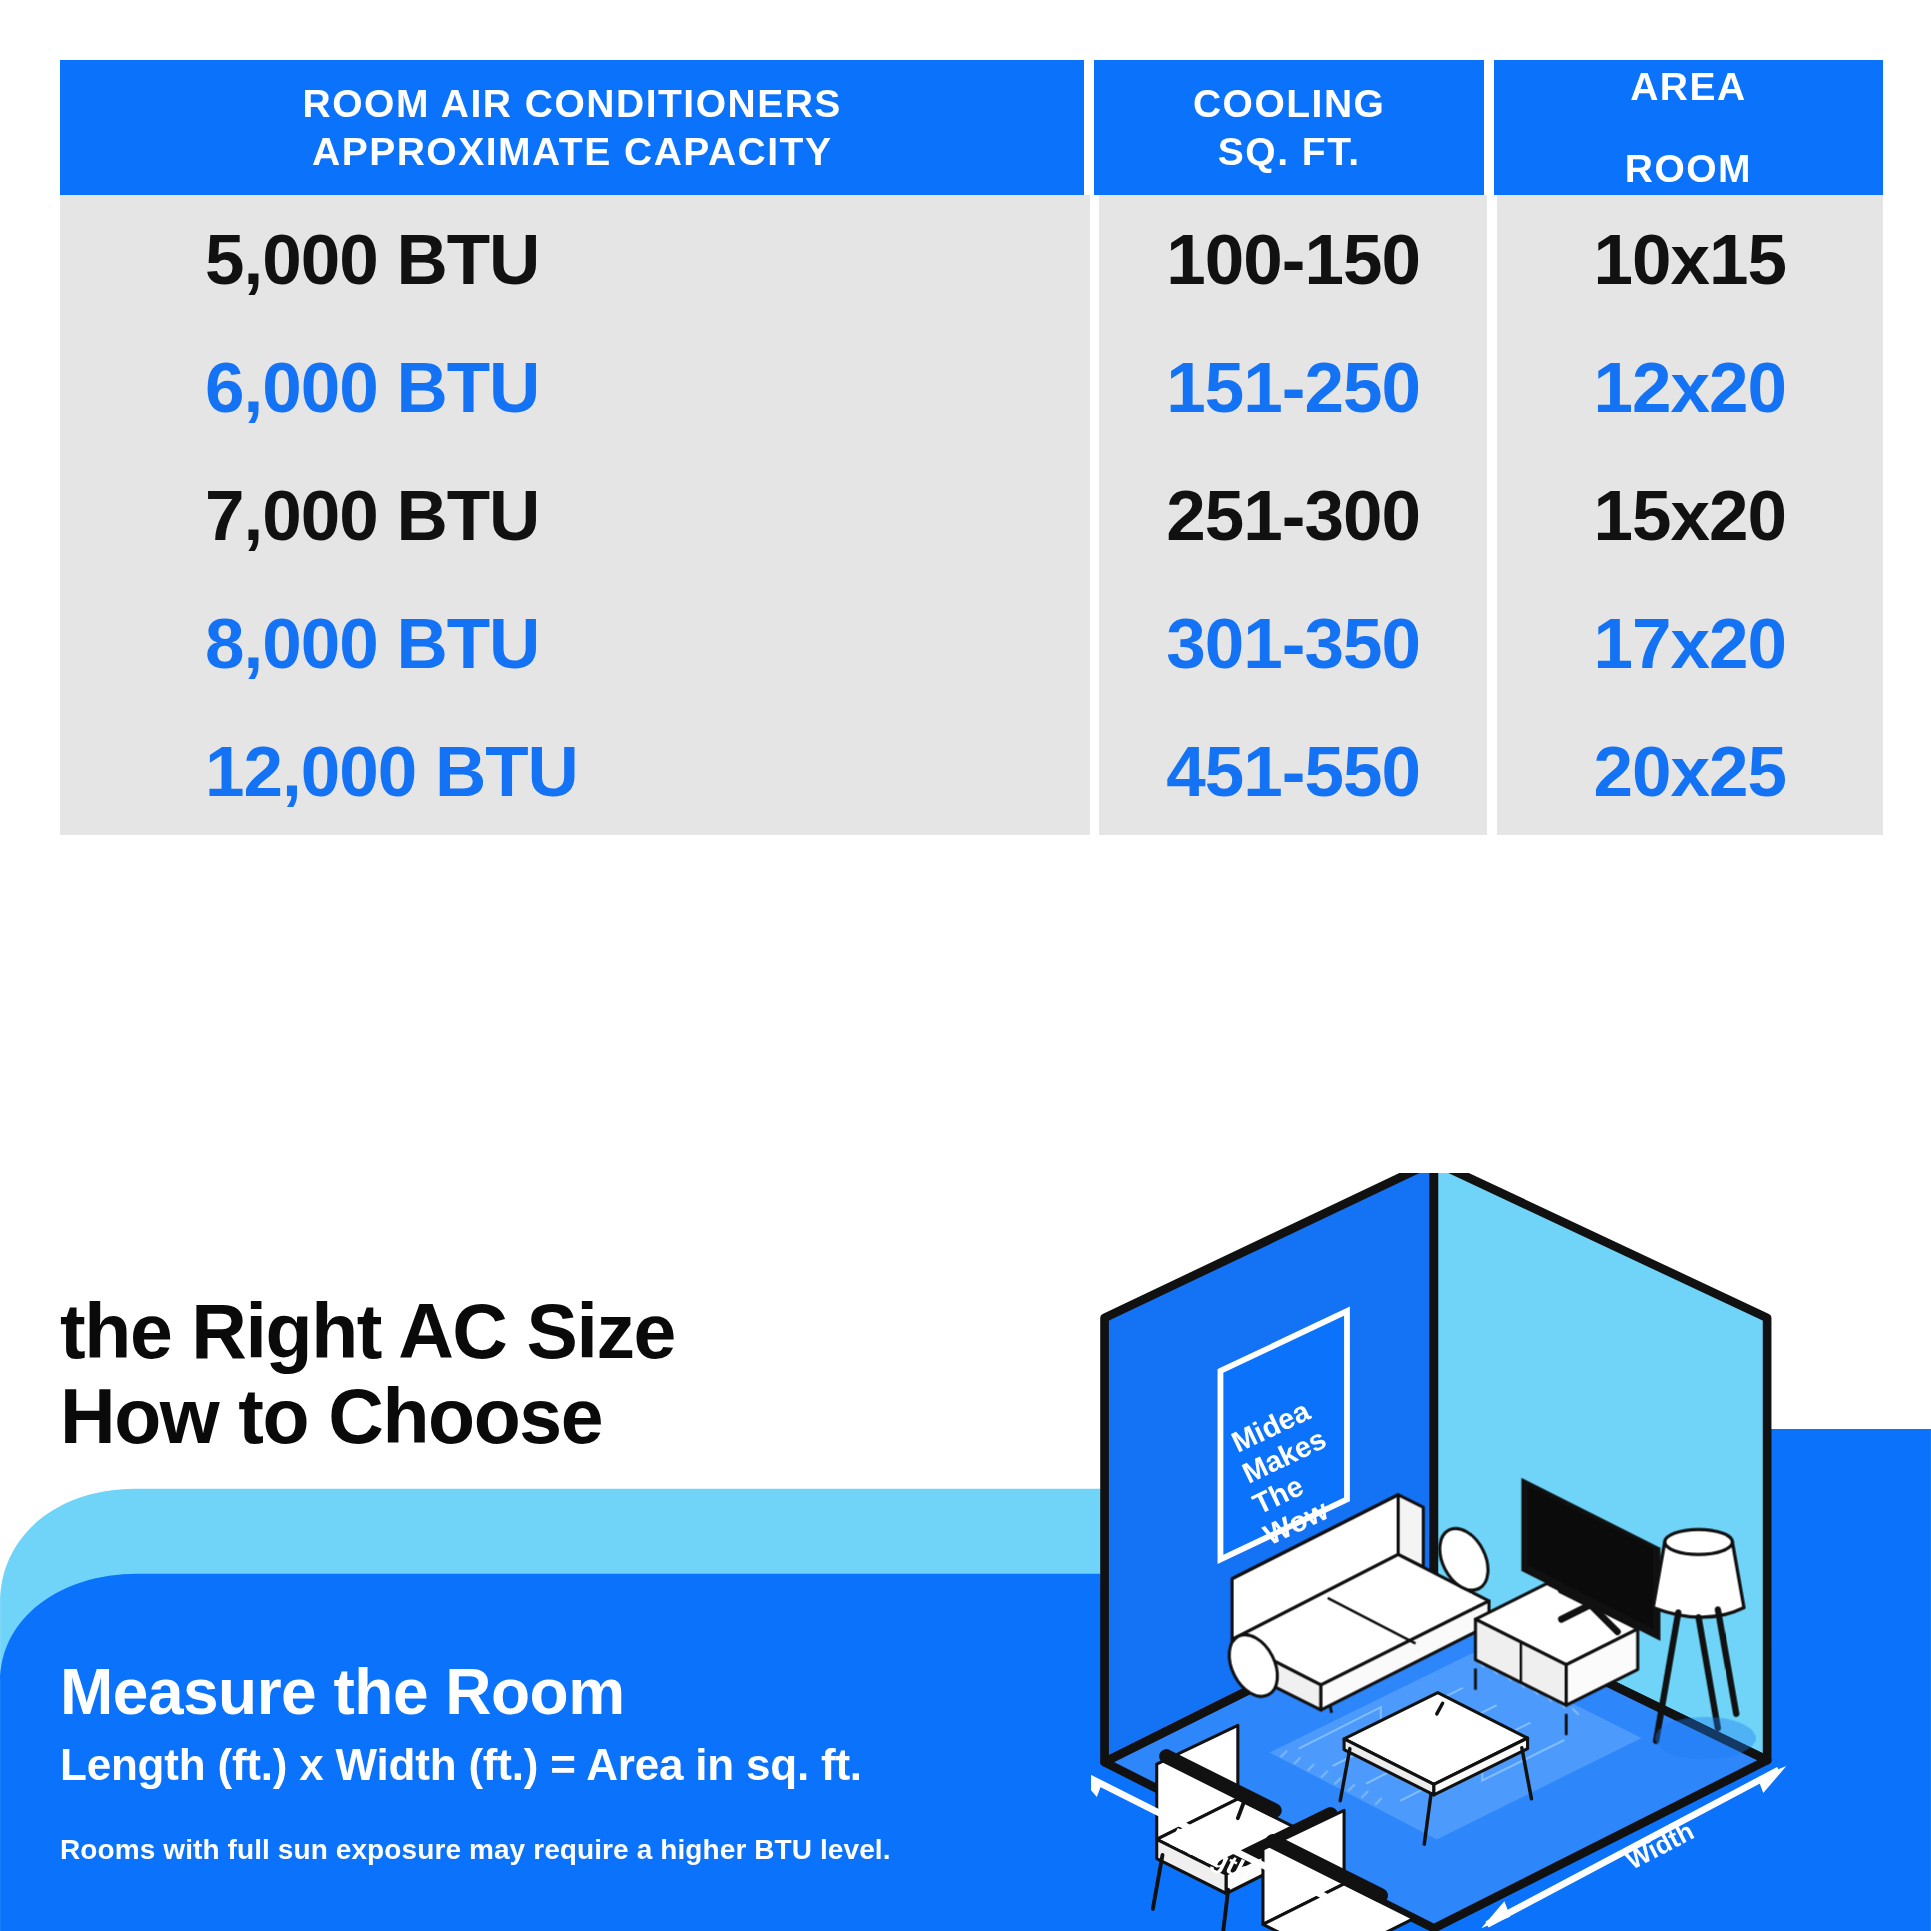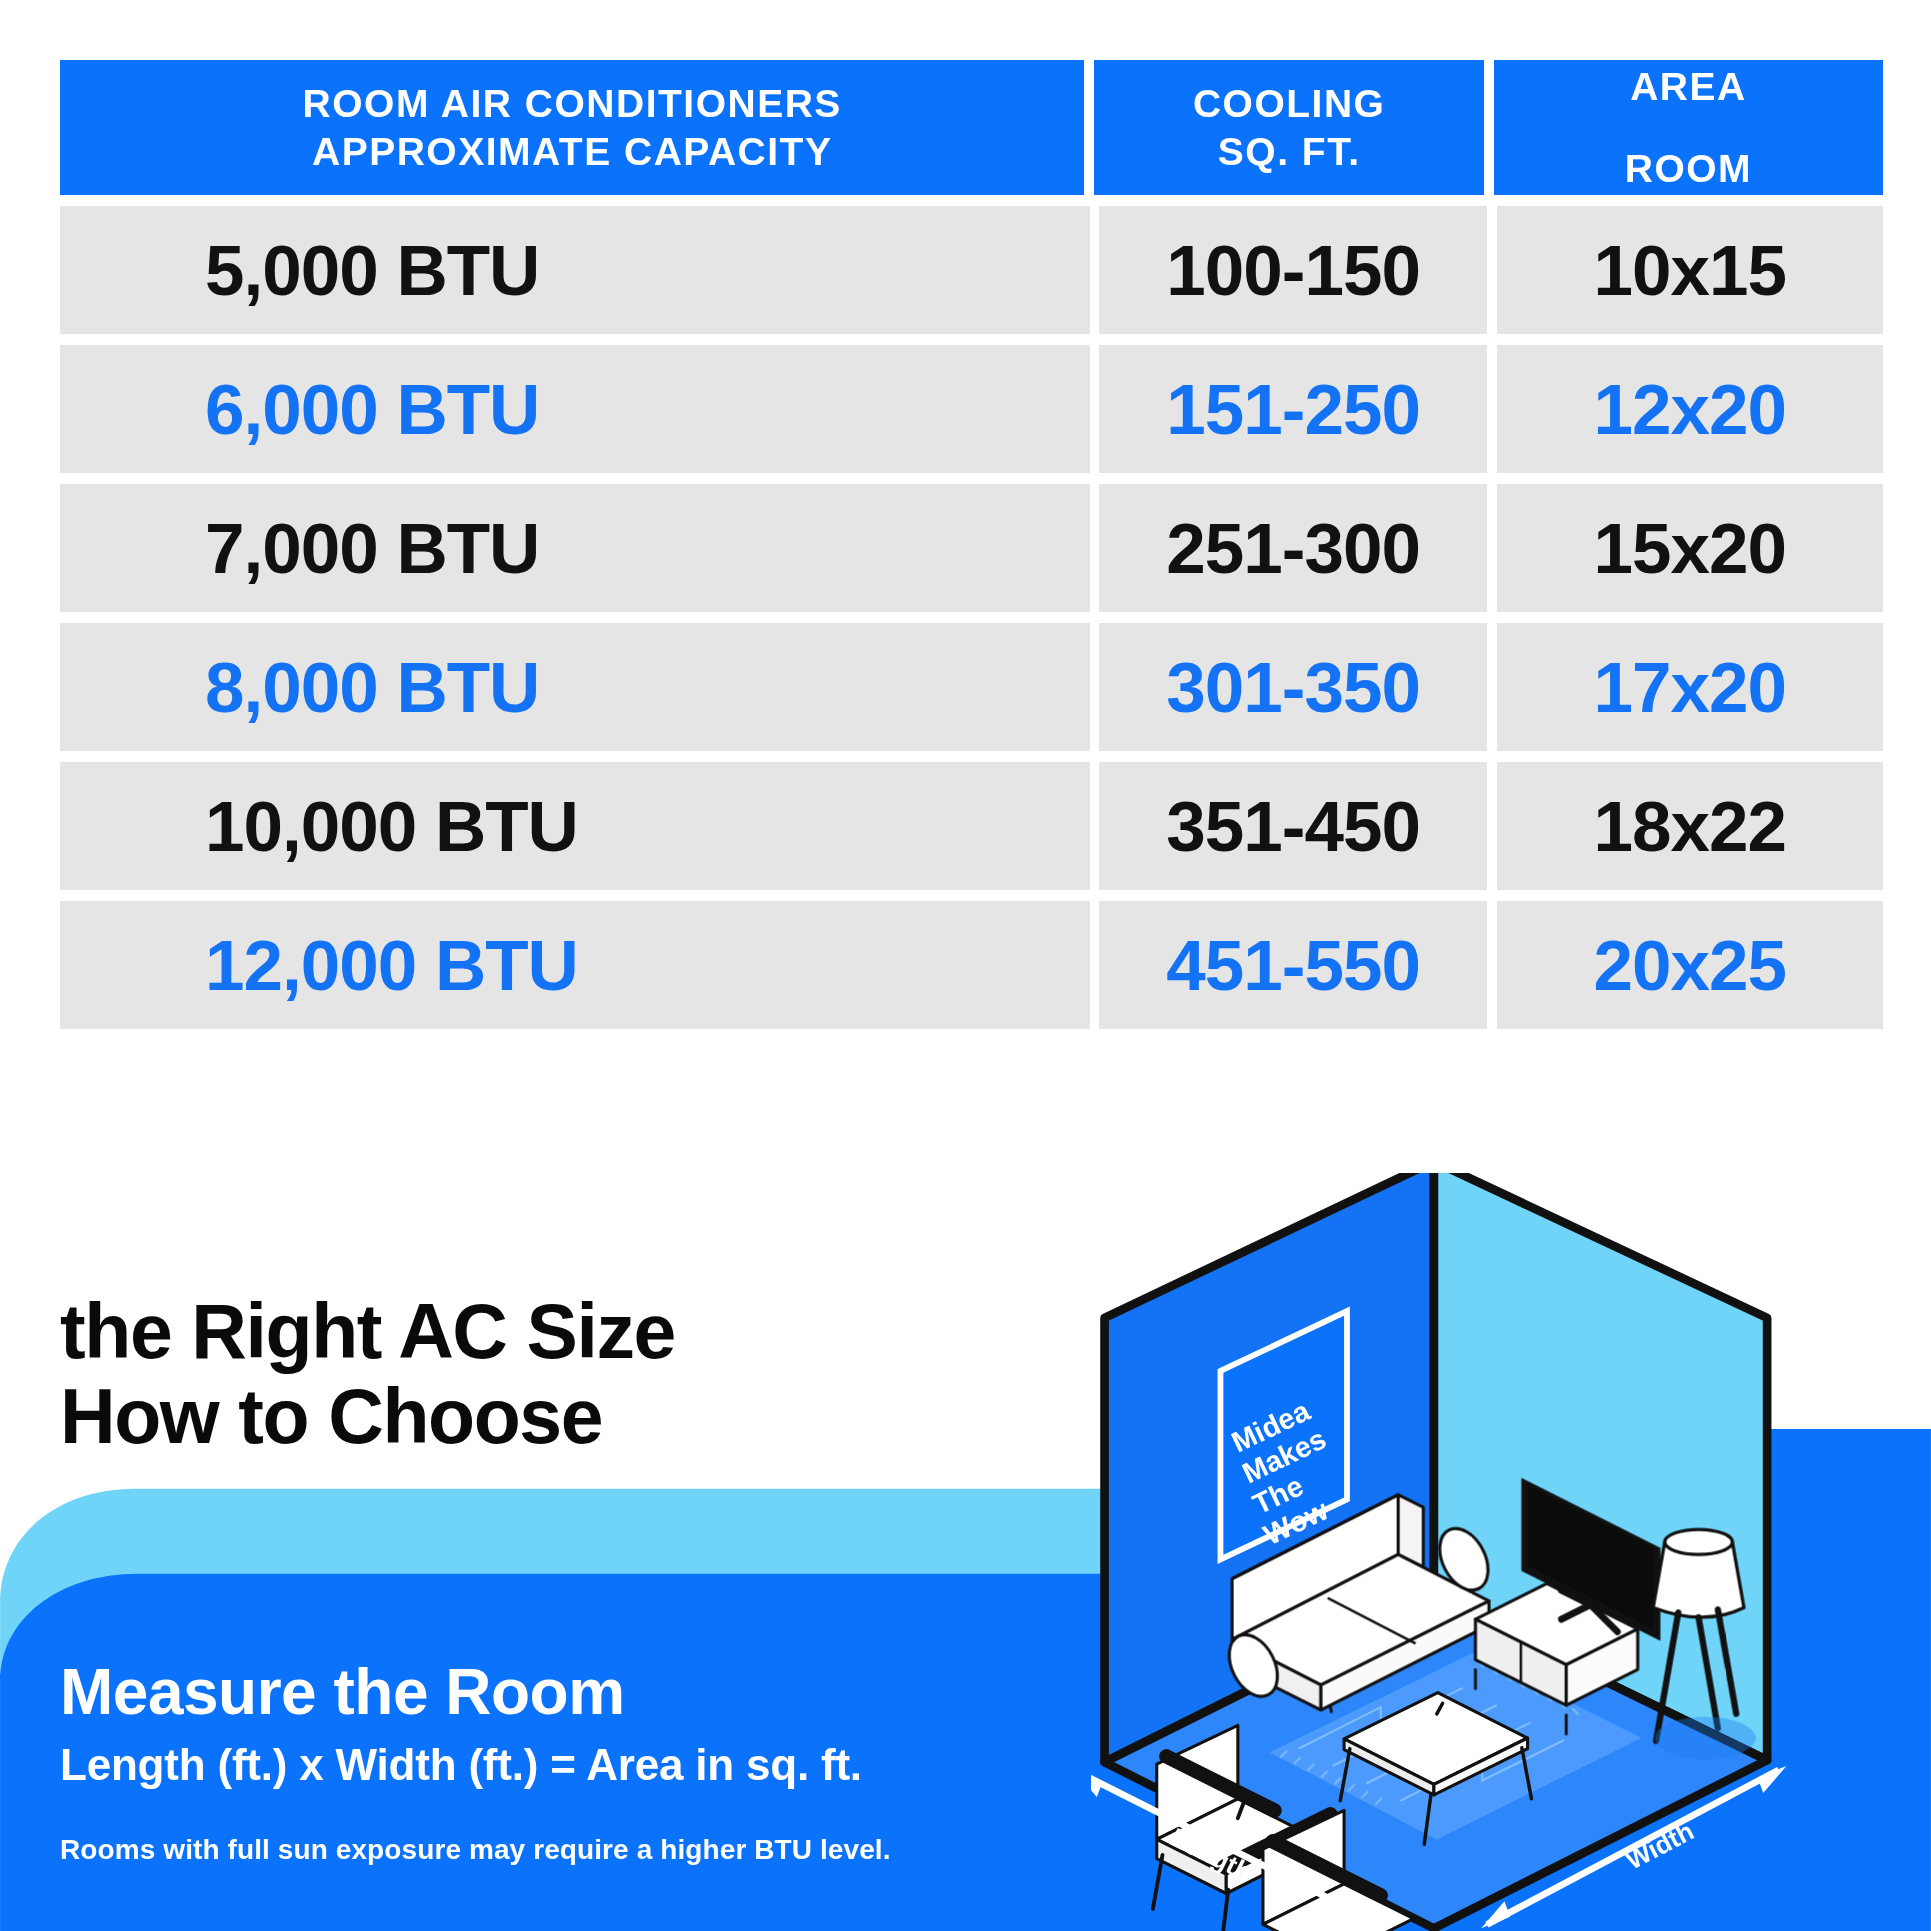--- a/index.html
+++ b/index.html
@@ -11,21 +11,21 @@
   }
   #root { position: relative; width: 1931px; height: 1931px; background:#fff; overflow:hidden; }
 
   
   .wave-layer { position:absolute; left:0; top:1429px; width:1931px; height:502px; z-index:1; }
   .wave-layer svg { display:block; }
 
   
   .table { position:absolute; left:60px; top:60px; width:1823px; z-index:4; }
   .trow { display:flex; gap:9.7px; }
-  .trow + .trow { margin-top:11px; }
+  .trow + .trow { margin-top:0; }
   .c1 { width:1111px; }
   .c2 { width:423px; }
   .c3 { width:422px;gap:34px; }
 
   .hcell {
     background:#0B72FB; height:135px;
     display:flex; flex-direction:column; align-items:center; justify-content:center;
     color:#ffffff; text-align:center;
     font-weight:700; font-size:39px; letter-spacing:1.5px; line-height:1.22;
   }
@@ -114,25 +114,20 @@
       <div class="cell c2">251-300</div>
       <div class="cell c3">15x20</div>
     </div>
 
     <div class="trow rblue">
       <div class="cell c1">8,000 BTU</div>
       <div class="cell c2">301-350</div>
       <div class="cell c3">17x20</div>
     </div>
 
-    <div class="trow">
-      <div class="cell c1">10,000 BTU</div>
-      <div class="cell c2">351-450</div>
-      <div class="cell c3">18x22</div>
-    </div>
 
     <div class="trow rblue">
       <div class="cell c1">12,000 BTU</div>
       <div class="cell c2">451-550</div>
       <div class="cell c3">20x25</div>
     </div>
   </div>
 
   <div class="headline">
     <div>the Right AC Size</div>

